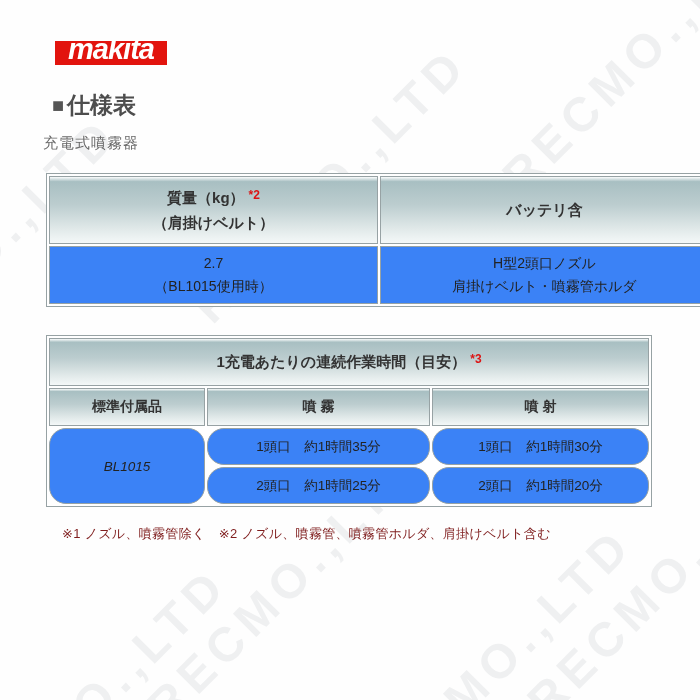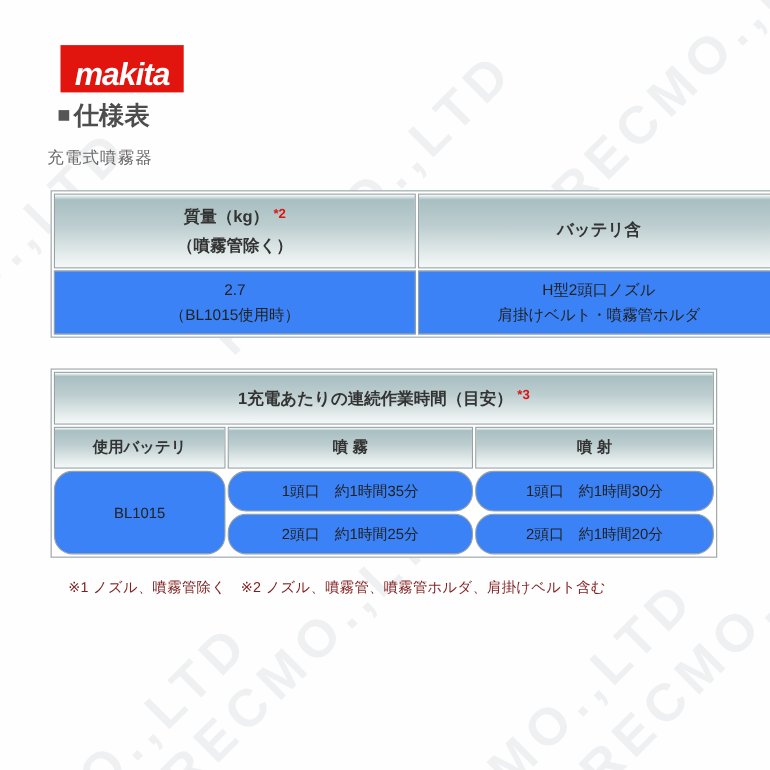--- a/index.html
+++ b/index.html
@@ -25,21 +25,21 @@
   .wm3 { left:-20px; top:255px; }
   .wm4 { left:285px; top:585px; }
   .wm5 { left:495px; top:665px; }
   .wm6 { left:90px;  top:705px; }
   .wm7 { left:665px; top:580px; }
 
   .content { position:relative; z-index:1; }
 
   
   .logo {
-    position:absolute; left:55px; top:41px; width:112px; height:43px;
+    position:absolute; left:55px; top:41px; width:112px; height:24px;
     background:#e2140e; display:flex; align-items:flex-end; justify-content:center;
     overflow:hidden;
   }
   .logo-text {
     color:#ffffff; font-size:29px; font-weight:bold; font-style:italic;
     line-height:0.95; letter-spacing:-1px; padding-bottom:1px;
   }
   .heading {
     position:absolute; left:52px; top:90px;
     font-size:23px; font-weight:bold; color:#4d4d4d;
@@ -72,21 +72,21 @@
   .spec-table th { height:68px; font-size:15px; line-height:1.7; }
   .spec-table td { height:58px; font-size:14px; line-height:1.65; }
   .spec-table col { width:50%; }
 
   .runtime-table .title-row th { height:48px; font-size:15px; }
   .runtime-table .sub-row th   { height:38px; font-size:14px; }
   .runtime-table td { height:37px; font-size:13.5px;border-radius:17px; }
   .col-battery { width:156px; }
   .col-spray   { width:223px; }
   .col-jet     { width:217px; }
-  .battery-cell { font-size:14px; }
+  .battery-cell { font-size:14px;font-style:italic; }
 
   sup.red-note {
     color:#dc1414; font-weight:bold; font-size:12px;
     vertical-align:4px; margin-left:4px; letter-spacing:0;
   }
 
   
   .footnotes {
     position:absolute; left:62px; top:524px;
     color:#7f1d1d; font-size:13px; line-height:20px; letter-spacing:0.3px;
@@ -124,21 +124,21 @@
       <colgroup>
           <col>
           <col>
         </colgroup>
       <tbody>
           <tr>
         <th>
           <div>
             <span>質量（kg）</span><sup class="red-note">*2</sup>
           </div>
-          <div>（噴霧管除く）</div>
+          <div>（肩掛けベルト）</div>
         </th>
         <th>バッテリ含</th>
       </tr>
       <tr>
         <td>
           <div>2.7</div>
           <div>（BL1015使用時）</div>
         </td>
         <td>
           <div>H型2頭口ノズル</div>
@@ -154,21 +154,21 @@
           <col class="col-spray">
           <col class="col-jet">
         </colgroup>
       <tbody>
           <tr class="title-row">
         <th colspan="3">
           <span>1充電あたりの連続作業時間（目安）</span><sup class="red-note">*3</sup>
         </th>
       </tr>
       <tr class="sub-row">
-        <th>使用バッテリ</th>
+        <th>標準付属品</th>
         <th>噴 霧</th>
         <th>噴 射</th>
       </tr>
       <tr>
         <td rowspan="2" class="battery-cell">BL1015</td>
         <td>1頭口　約1時間35分</td>
         <td>1頭口　約1時間30分</td>
       </tr>
       <tr>
         <td>2頭口　約1時間25分</td>

